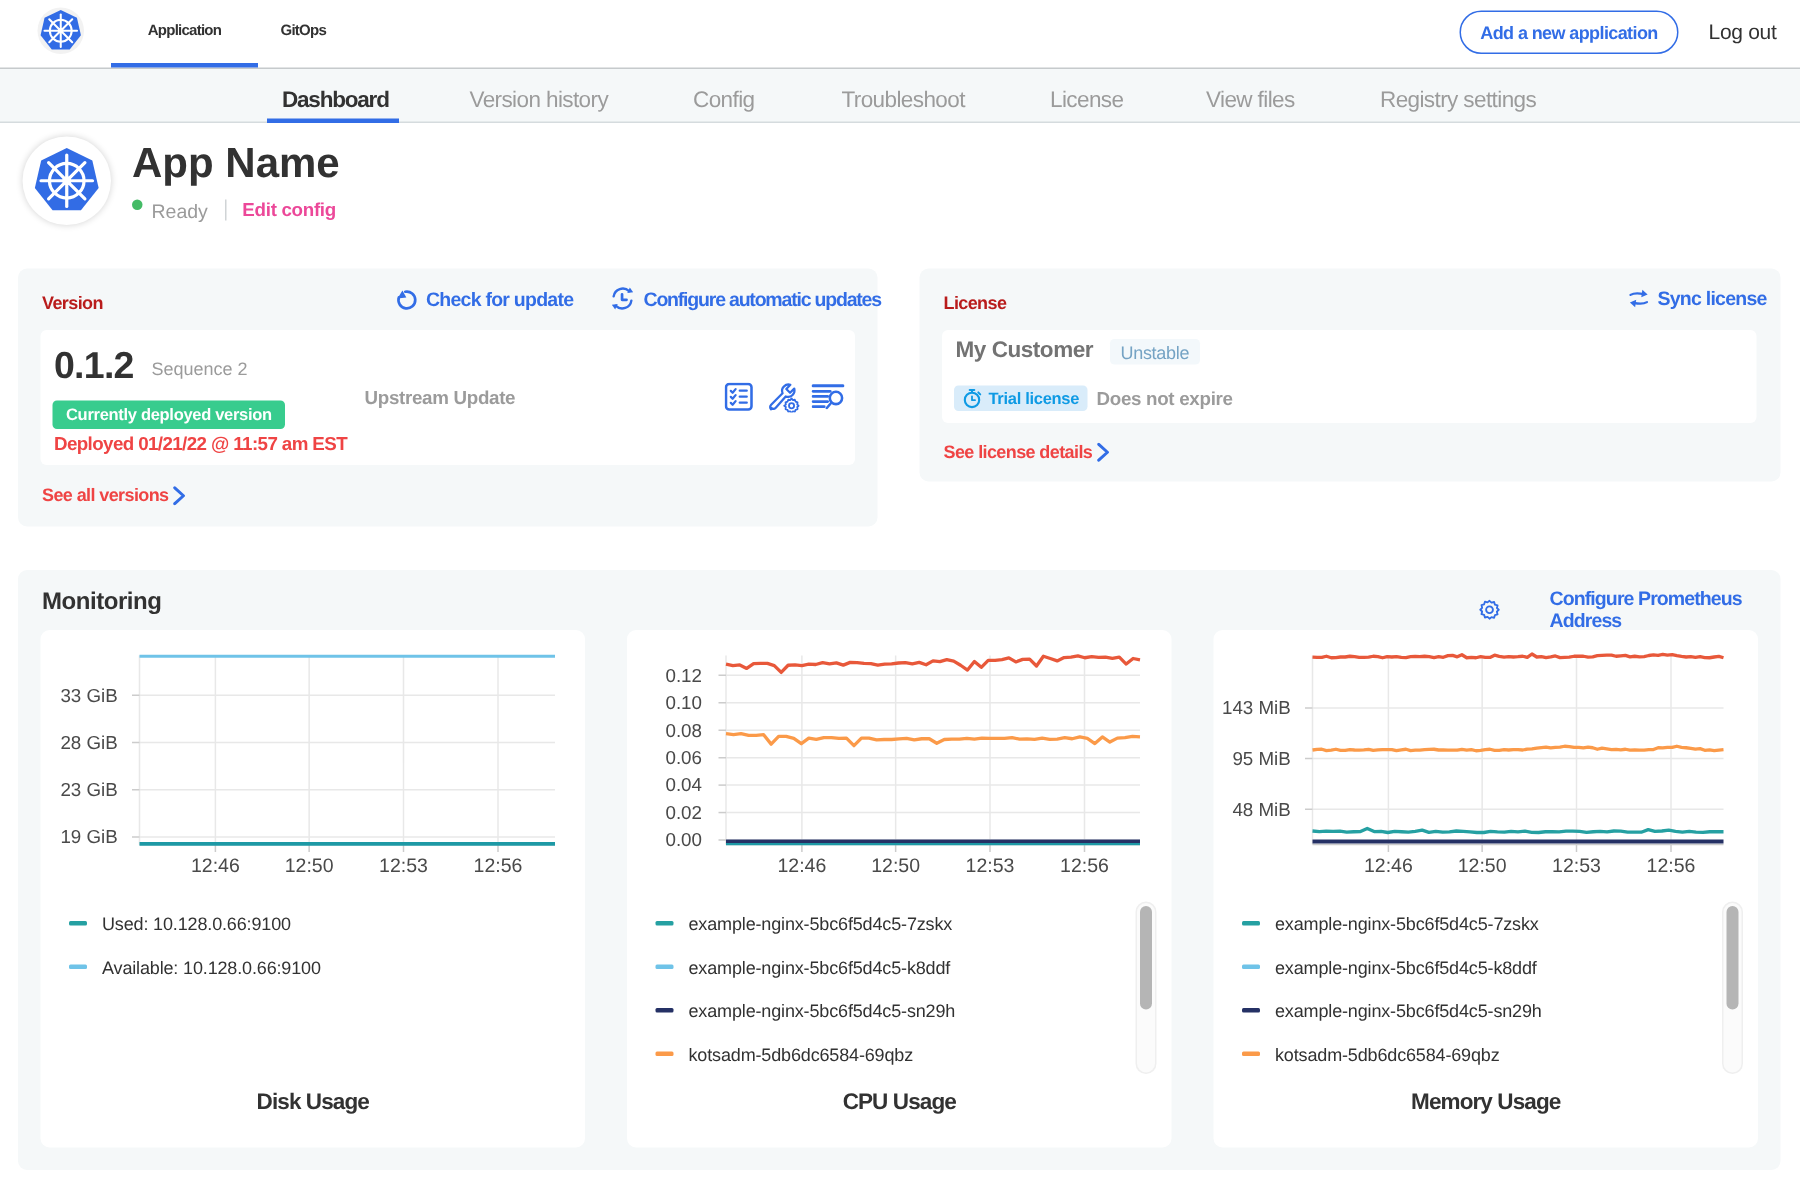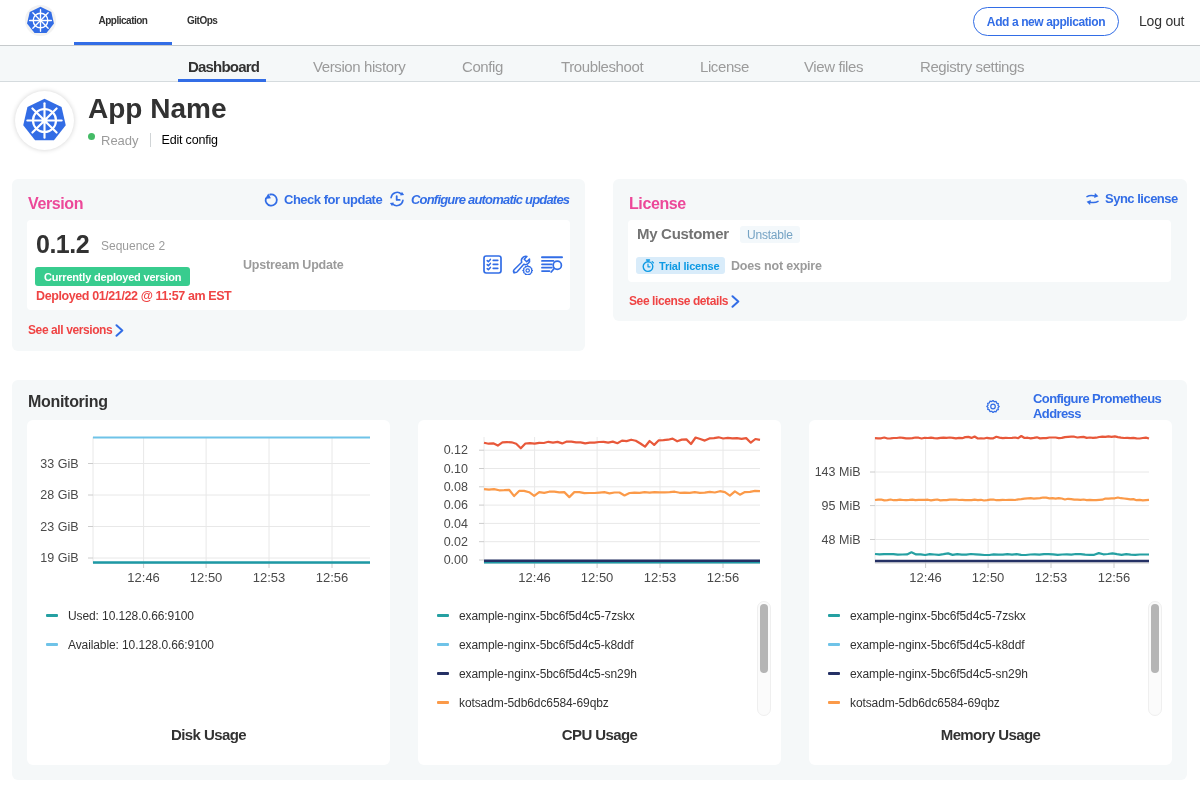--- a/index.html
+++ b/index.html
@@ -19,28 +19,28 @@
 .subtab { position:absolute; top:46px; height:40px; display:flex; align-items:center; font-size:15px; letter-spacing:-0.4px; color:#9b9b9b; }
 .subtab.active { color:#323232; font-weight:bold; letter-spacing:-0.8px;text-align:center; }
 
 
 #app-icon { position:absolute; left:15px; top:91px; width:59px; height:59px; border-radius:50%; background:#fff; box-shadow:0 0 5px rgba(0,0,0,0.18); display:flex; align-items:center; justify-content:center; }
 #app-name { position:absolute; left:88px; top:93px; font-size:28px; font-weight:bold; color:#323232; letter-spacing:0px; }
 #status-row { position:absolute; left:88px; top:133px; height:14px; display:flex; }
 #status-dot { width:7px; height:7px; border-radius:50%; background:#44bb66; margin-right:6px; }
 #status-ready { font-size:13px; color:#9b9b9b; }
 #status-div { width:1px; height:14px; background:#d0d4d6; margin:0 11px; }
-#edit-config { font-size:12.5px; font-weight:normal; color:#000000; letter-spacing:-0.2px; }
+#edit-config { font-size:12.5px; font-weight:bold; color:#ec4899; letter-spacing:-0.2px; }
 
 
 .card { position:absolute; background:#f5f8f9; border-radius:6px; }
 #version-card { left:12px; top:179px; width:573px; height:172px; }
 #license-card { left:613px; top:179px; width:574px; height:142px; }
 #monitor-card { left:12px; top:380px; width:1175px; height:400px; }
-.card-title { position:absolute; font-size:16px; font-weight:bold; color:#ec4899; letter-spacing:-0.4px;text-align:center; }
+.card-title { position:absolute; font-size:12px; font-weight:bold; color:#b91c1c; letter-spacing:-0.4px;text-align:center; }
 .toplink { position:absolute; font-size:13px; font-weight:bold; color:#326de6; letter-spacing:-0.5px; display:flex; align-items:center; }
 .toplink.long { letter-spacing:-0.8px; }
 .toplink svg { margin-right:6px; }
 .whitebox { position:absolute; background:#fff; border-radius:4px; }
 .seelink { position:absolute; font-size:12px; font-weight:bold; color:#ef4444; letter-spacing:-0.4px; display:flex; align-items:center; }
 
 
 #ver-num { position:absolute; left:36px; top:230px; font-size:25px; font-weight:bold; color:#323232; letter-spacing:-0.5px; }
 #ver-seq { position:absolute; left:101px; top:239px; font-size:12px; color:#9b9b9b; }
 #ver-badge { position:absolute; left:35px; top:267px; height:19px; background:#38cc8e; color:#fff; font-size:11px; font-weight:bold; letter-spacing:-0.2px; border-radius:3px; display:flex; align-items:center; padding:0 9px; }
@@ -129,21 +129,21 @@
 
 <div class="card" id="version-card"></div>
 <div class="card-title" style="left:28px; top:195px;">Version</div>
 <div class="toplink" style="left:263px; top:191px;">
     <svg width="15" height="16" viewBox="0 0 15 16" fill="none">
       <path d="M7.2 3.5 A5.6 5.6 0 1 1 2.9 7.3" stroke="#326de6" stroke-width="1.8" stroke-linecap="round"></path>
       <path d="M2.0 8.0 L5.3 2.6 L7.9 7.3 Z" fill="#326de6"></path>
     </svg>
     <span>Check for update</span>
   </div>
-<div class="toplink long" style="left:389px; top:191px;font-style:italic;">
+<div class="toplink long" style="left:407px; top:191px;">
     <svg width="16" height="16" viewBox="0 0 16 16" fill="none">
       <path d="M2.1 6.6 A6.1 6.1 0 0 1 12.4 3.1" stroke="#326de6" stroke-width="1.6" stroke-linecap="round"></path>
       <path d="M13.9 9.4 A6.1 6.1 0 0 1 3.6 12.9" stroke="#326de6" stroke-width="1.6" stroke-linecap="round"></path>
       <path d="M11.2 4.4 L15.1 3.9 L12.9 0.7 Z" fill="#326de6"></path>
       <path d="M4.8 11.6 L0.9 12.1 L3.1 15.3 Z" fill="#326de6"></path>
       <path d="M7.7 5.2 V8.9 H10.7" stroke="#326de6" stroke-width="1.8" stroke-linecap="round" stroke-linejoin="round"></path>
     </svg>
     <span>Configure automatic updates</span>
   </div>
 <div class="whitebox" style="left:27px; top:220px; width:543px; height:90px;"></div>

